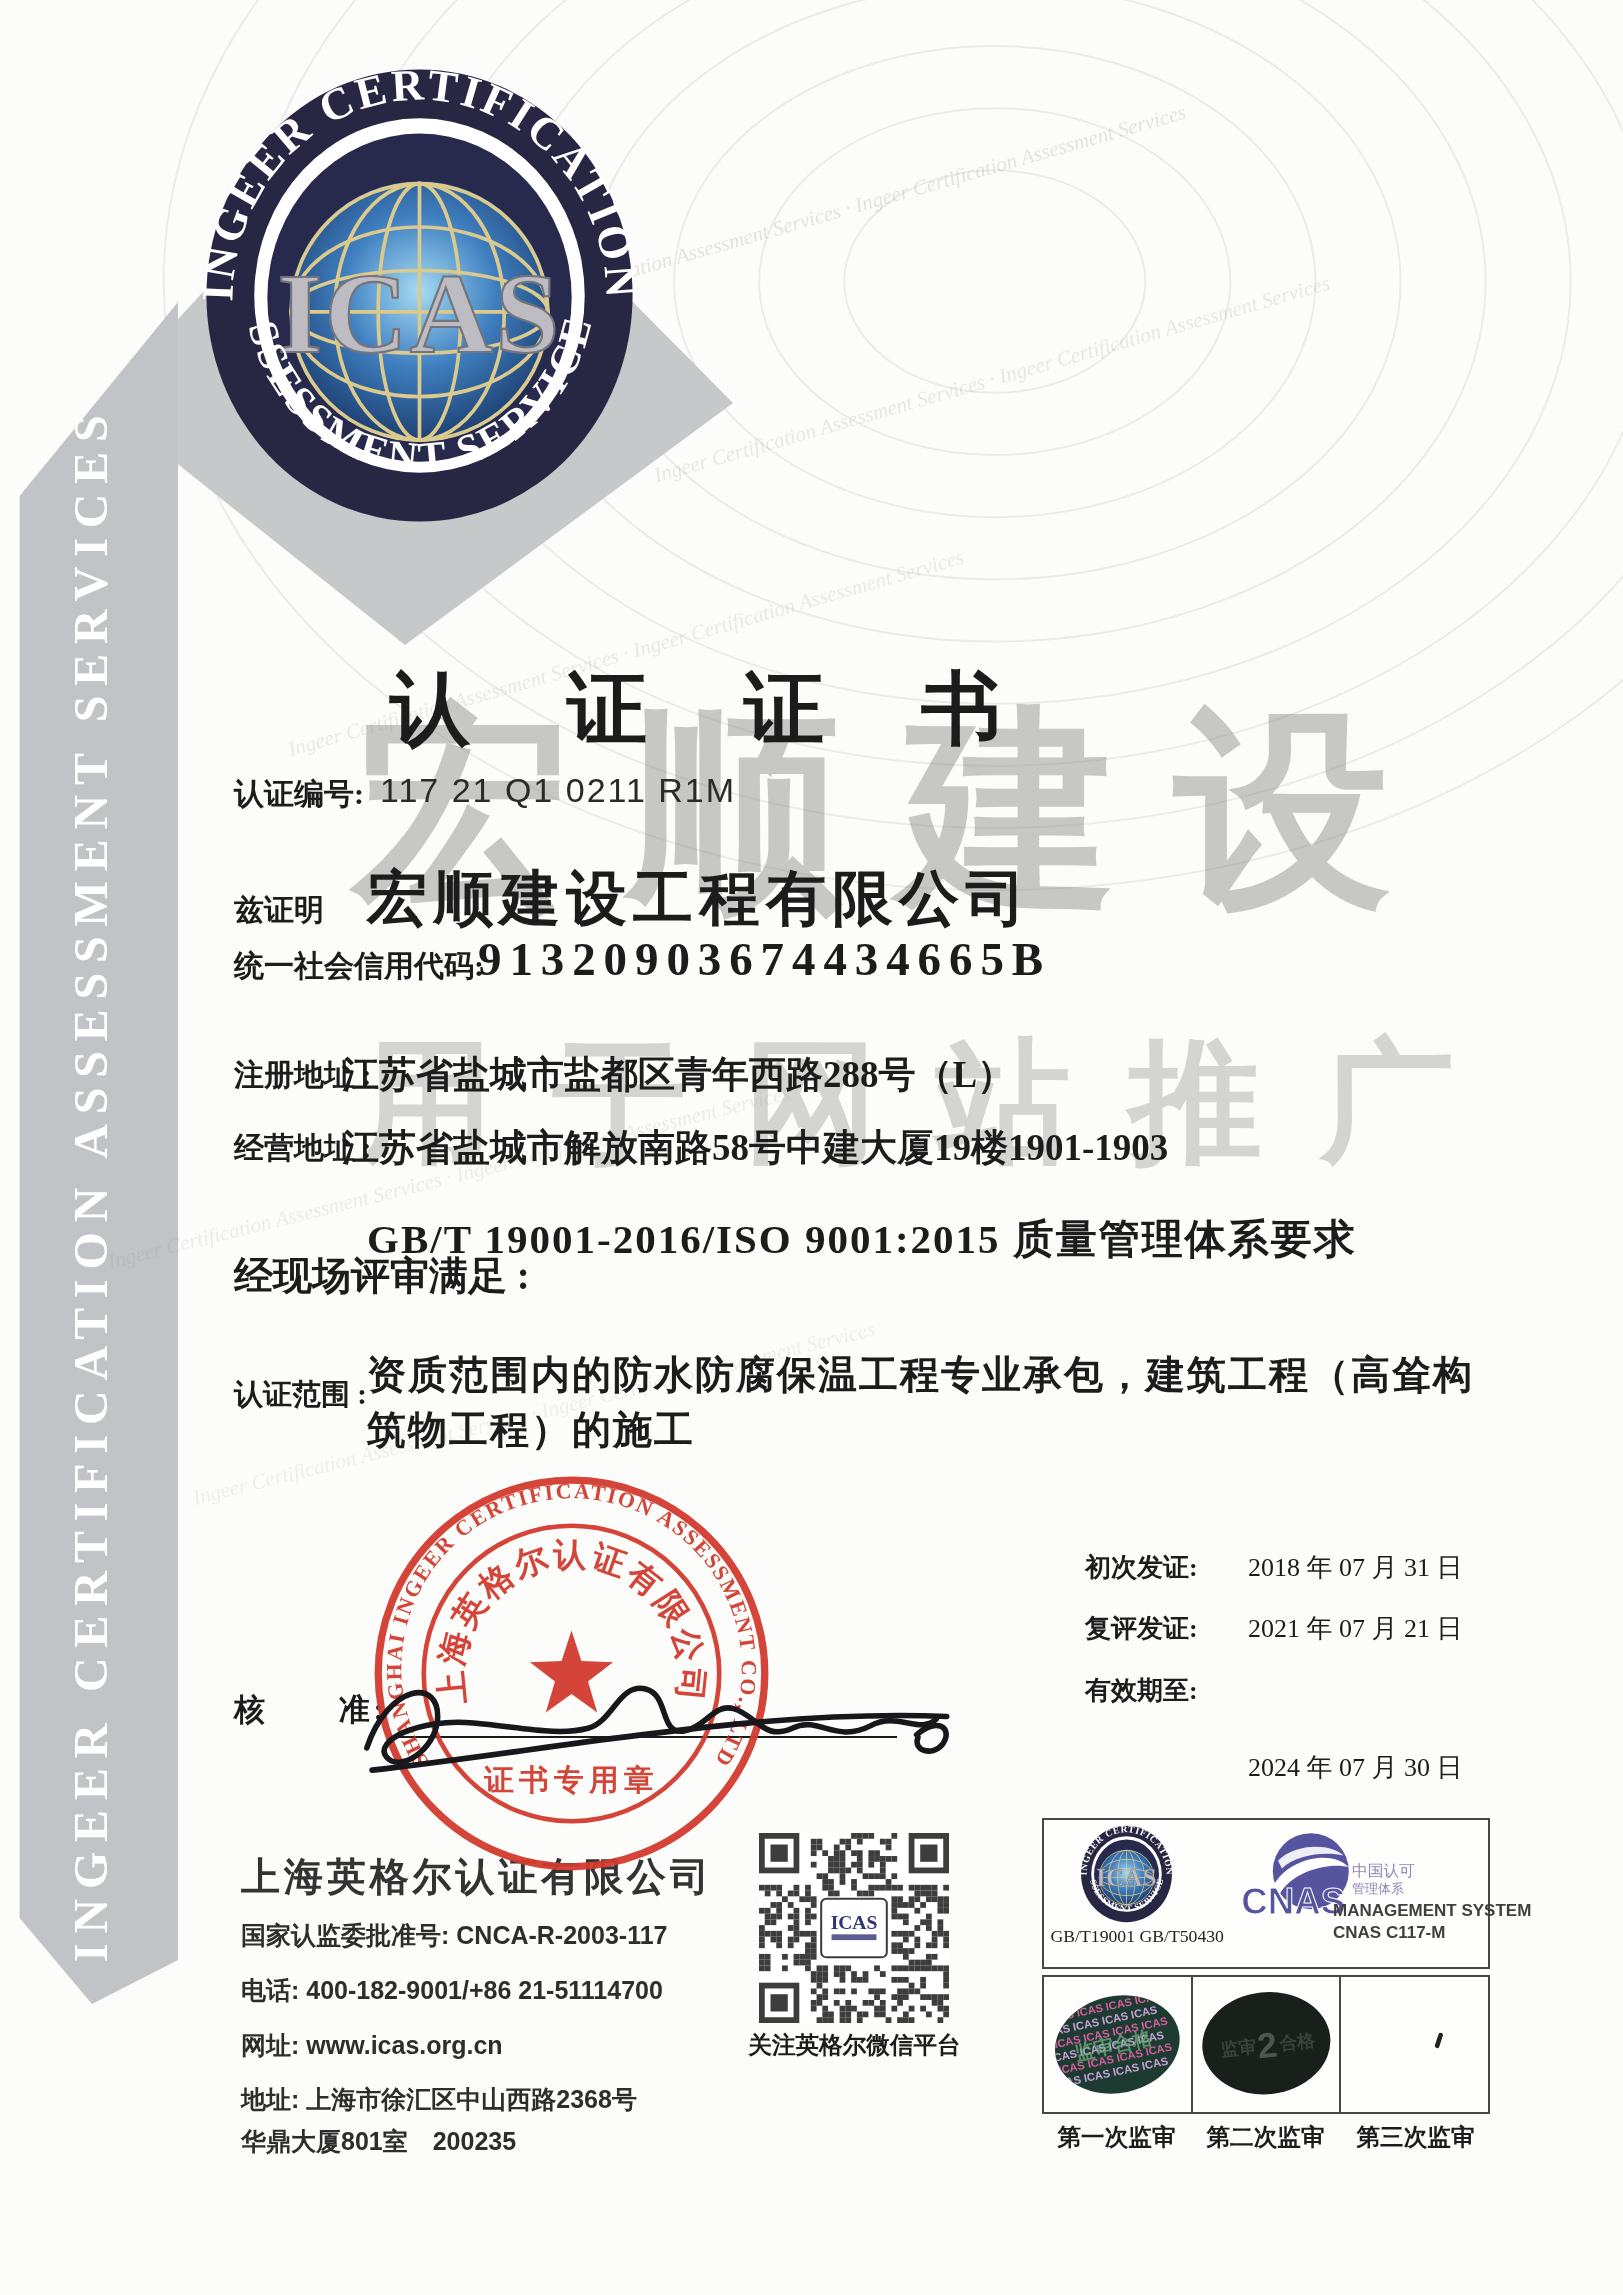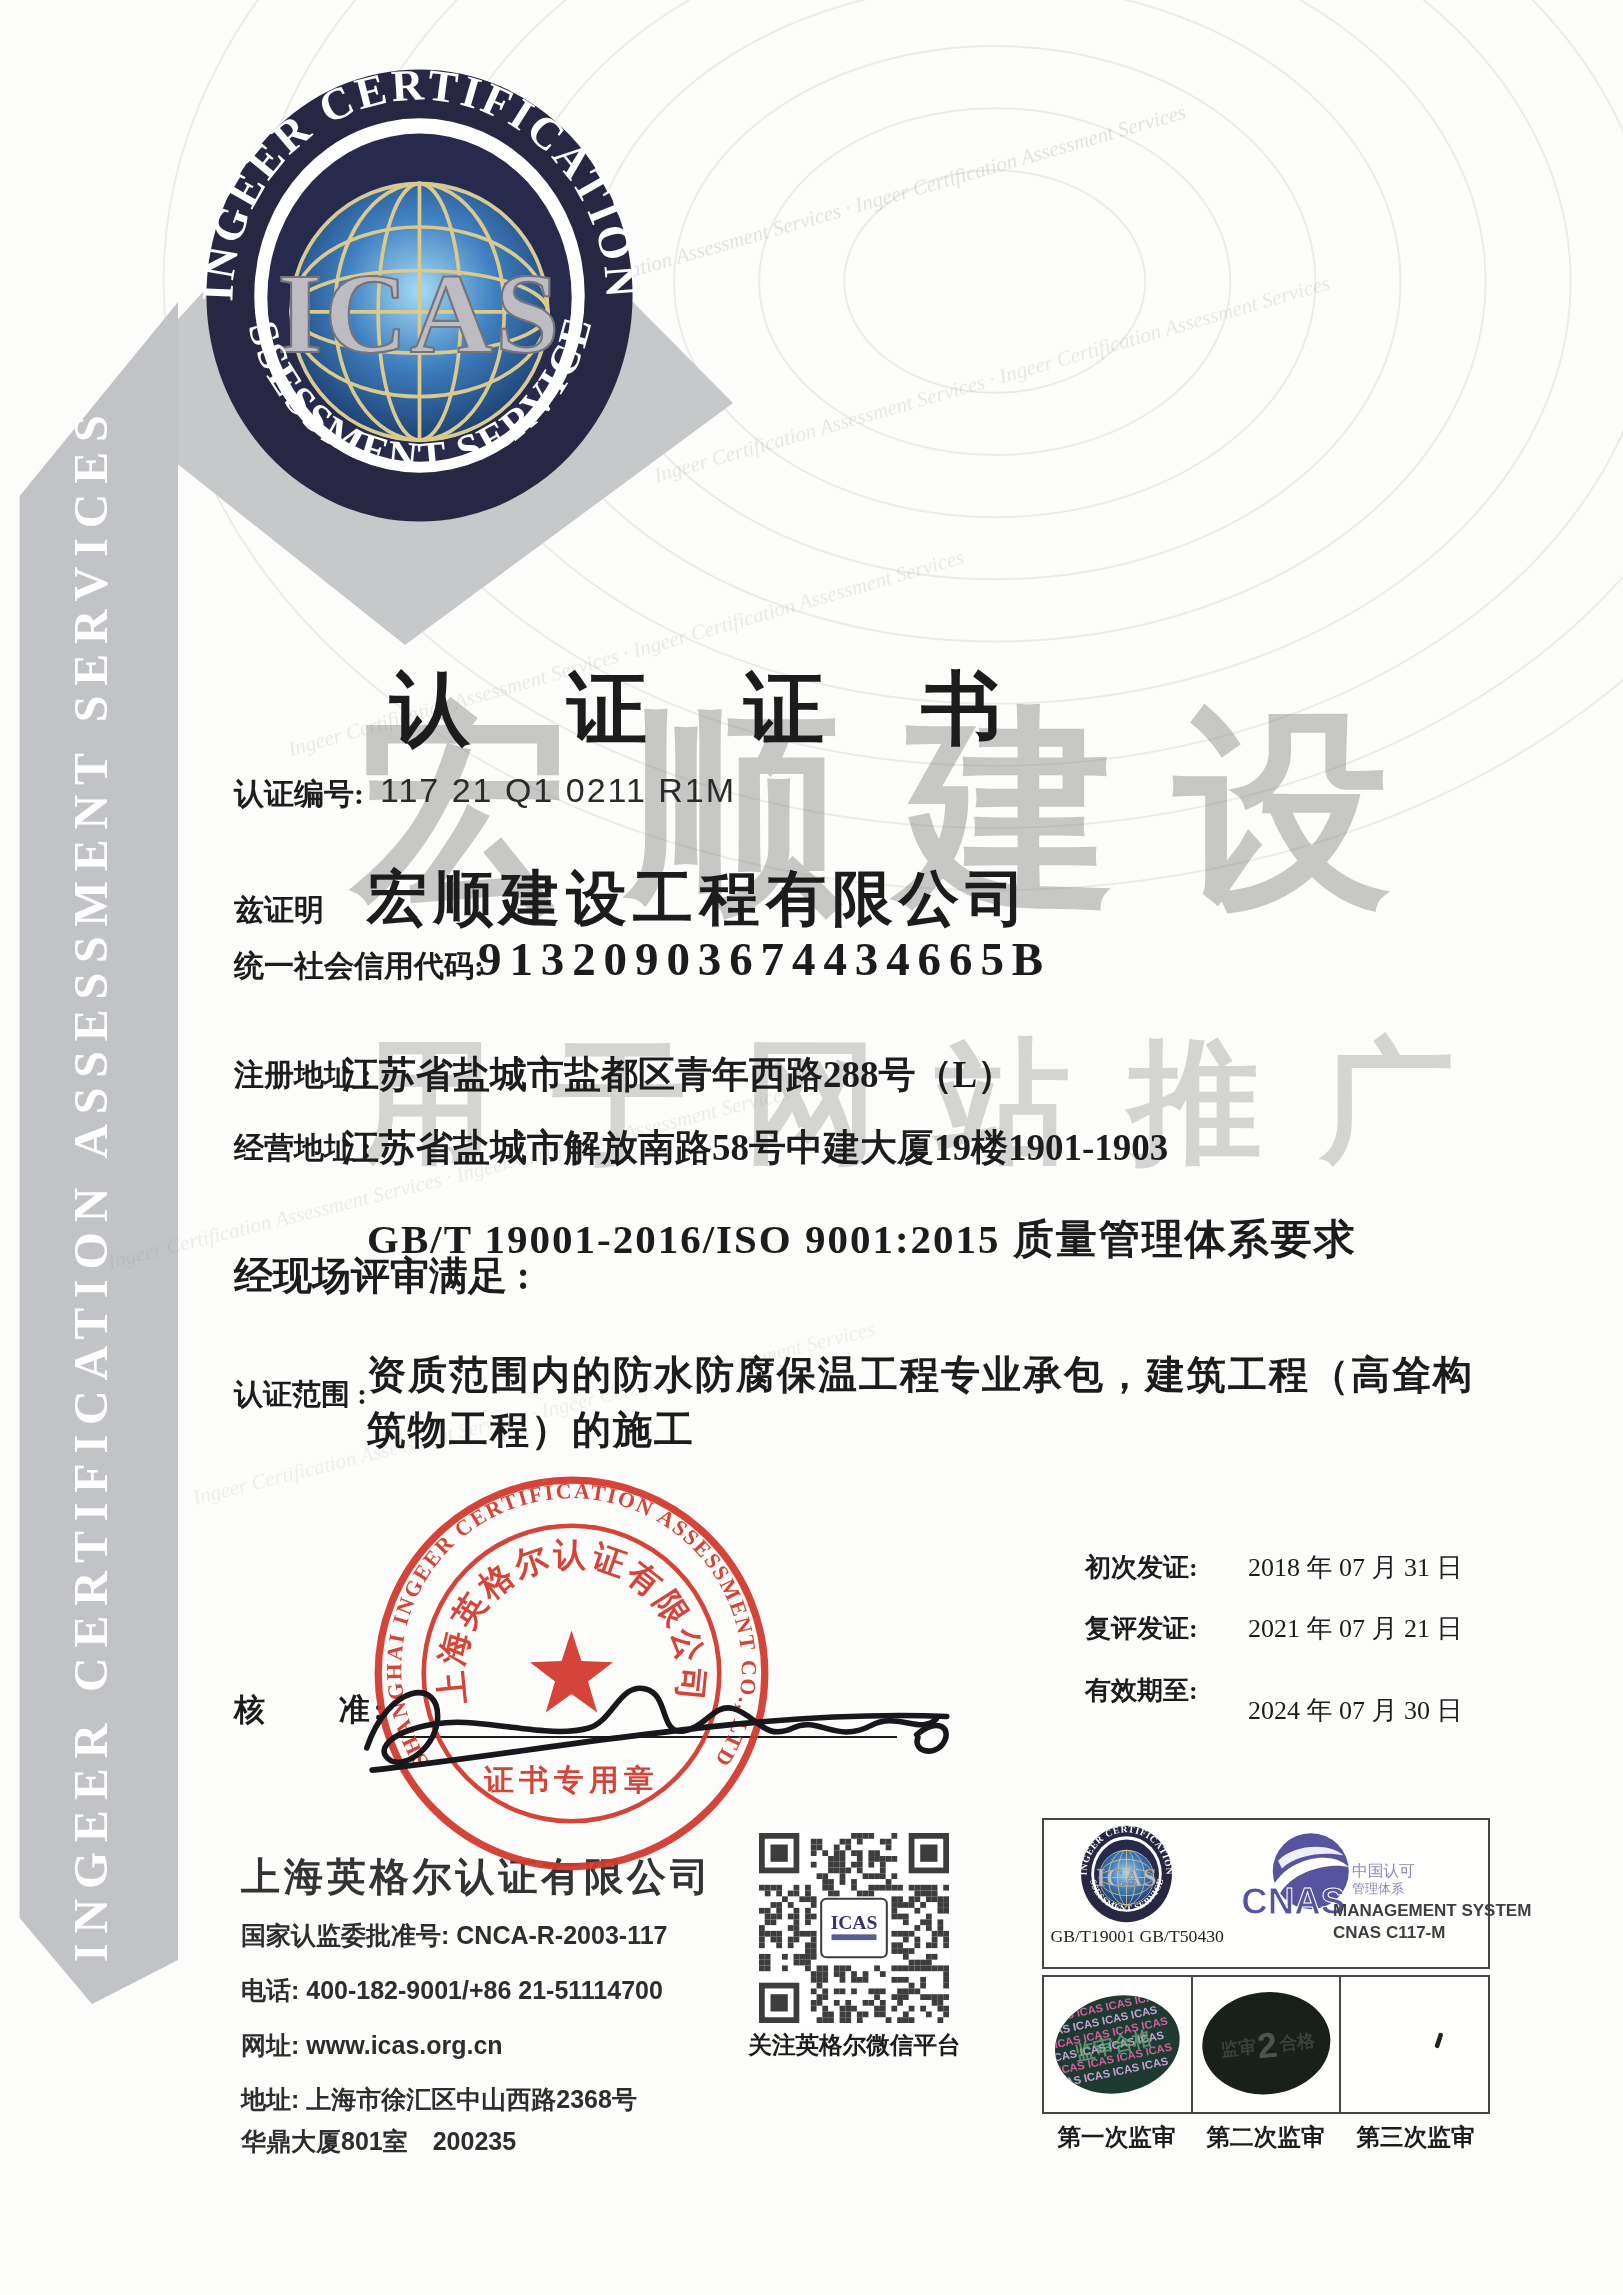--- a/index.html
+++ b/index.html
@@ -135,21 +135,21 @@
 
   <div class="abs" style="left:234px;top:1375px;font-size:29px;font-weight:bold;z-index:3;">认证范围 :</div>
   <div class="abs scope" style="left:367px;top:1348px;z-index:3;">资质范围内的防水防腐保温工程专业承包，建筑工程（高耸构</div>
   <div class="abs scope" style="left:367px;top:1403px;z-index:3;">筑物工程）的施工</div>
 
   <div class="abs date-lbl" style="left:1085px;top:1550px;z-index:3;">初次发证:</div>
   <div class="abs date-val" style="left:1248px;top:1550px;z-index:3;">2018 年 07 月 31 日</div>
   <div class="abs date-lbl" style="left:1085px;top:1611px;z-index:3;">复评发证:</div>
   <div class="abs date-val" style="left:1248px;top:1611px;z-index:3;">2021 年 07 月 21 日</div>
   <div class="abs date-lbl" style="left:1085px;top:1673px;z-index:3;">有效期至:</div>
-  <div class="abs date-val" style="left:1248px;top:1693px;z-index:3;">2024 年 07 月 30 日</div>
+  <div class="abs date-val" style="left:1248px;top:1750px;z-index:3;">2024 年 07 月 30 日</div>
 
   <div class="abs" style="left:234px;top:1689px;font-size:31px;font-weight:bold;letter-spacing:3.9px;z-index:4;">核　　准:</div>
   <div class="approve-line" style="z-index:3;"></div>
 
   <svg class="abs" style="left:367px;top:1469px;z-index:4;opacity:.95;" width="409" height="409" viewBox="0 0 620 620">
     <circle cx="310" cy="310" r="293" fill="none" stroke="#d23b2e" stroke-width="11"></circle>
     <circle cx="310" cy="310" r="224" fill="none" stroke="#d23b2e" stroke-width="7"></circle>
     <path id="sealRing" d="M 95,445 A 258,258 0 1 1 525,445" fill="none"></path>
     <text font-family="Liberation Serif, DejaVu Serif, serif" font-size="33" font-weight="bold" fill="#d23b2e" letter-spacing="3">
       <textPath href="#sealRing" startOffset="50%" text-anchor="middle">SHANGHAI INGEER CERTIFICATION ASSESSMENT CO., LTD</textPath>

